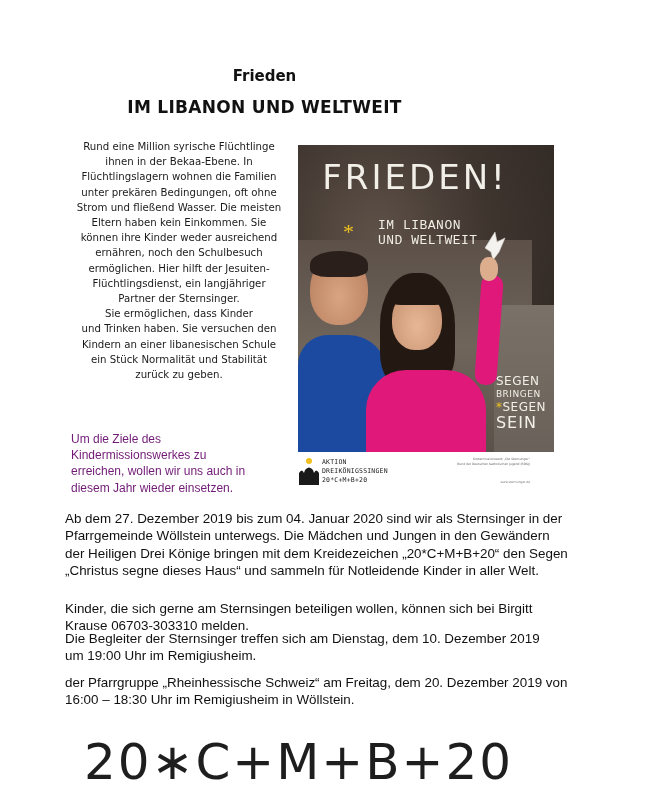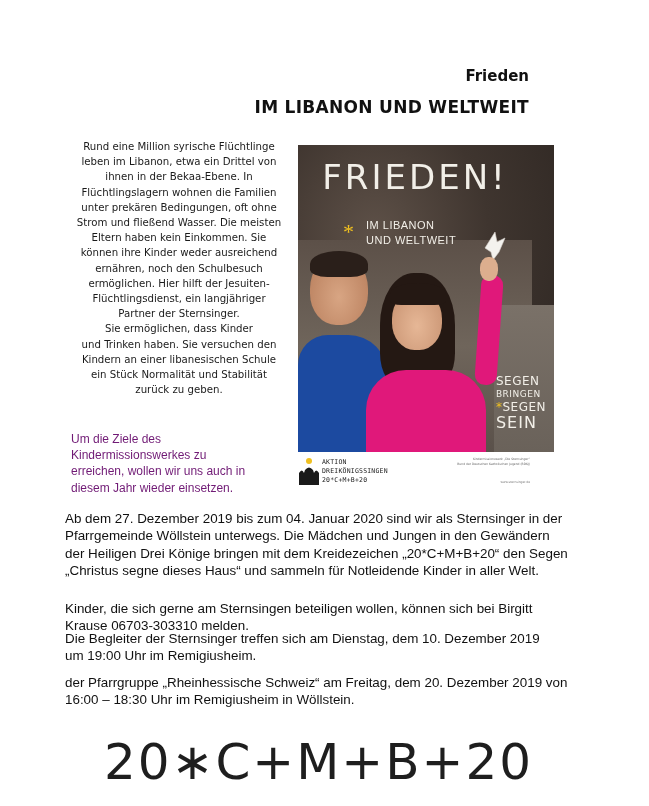--- a/index.html
+++ b/index.html
@@ -1,17 +1,17 @@
 <!DOCTYPE html>
 <html><head>
 <meta charset="utf-8">
 <style>
   html, body { margin: 0; padding: 0; background: #ffffff; }
   body { width: 649px; height: 806px; position: relative; overflow: hidden; color: #111; }
-  .title { position: absolute; left: 0; width: 529px; text-align: right;
+  .title { position: absolute; left: 0; width: 529px; text-align: center;
            font-family: "DejaVu Sans", sans-serif; font-weight: bold; color: #111; }
   .t1 { top: 67px; font-size: 15px; }
   .t2 { top: 89px; font-size: 17px; letter-spacing: 0.3px; margin-top: 8px; }
 
   .intro { position: absolute; left: 71px; top: 139px; width: 216px;
            font-family: "DejaVu Sans", sans-serif; font-size: 10.2px; line-height: 15.2px; color: #1a1a1a; }
   .intro p { margin: 0; text-align: center; }
   .goal { position: absolute; left: 71px; top: 431px; width: 216px;
           font-family: Liberation Sans, sans-serif; font-size: 12px; line-height: 16.2px; color: #701a75; }
 
@@ -19,22 +19,22 @@
   .photo { position: absolute; left: 0; top: 0; width: 256px; height: 307px; overflow: hidden;
            background: radial-gradient(ellipse at 30% 30%, #5e5148 0%, #3f352f 45%, #2b2420 100%); }
   .wall-lower { position: absolute; left: 0; top: 95px; width: 234px; height: 212px;
                 background: linear-gradient(180deg, #5c5048 0%, #6f655b 50%, #5a514a 100%); }
   .wall-right { position: absolute; right: 0; top: 160px; width: 60px; height: 147px;
                 background: linear-gradient(180deg, #7a7168, #6a625a); }
   .p-frieden { position: absolute; left: 0; width: 234px; top: 12px; text-align: center;
                font-family: "DejaVu Sans", sans-serif; font-size: 34px; letter-spacing: 3px;
                color: #f2efe8; font-weight: normal; }
   .p-star { position: absolute; left: 45px; top: 76px; color: #f0c020; font-size: 22px; line-height: 22px; }
-  .p-sub { position: absolute; left: 68px; top: 73px; font-family: Liberation Sans, sans-serif;
-           font-size: 11px; line-height: 15px; color: #f2efe8; letter-spacing: 0.5px; }
+  .p-sub { position: absolute; left: 80px; top: 73px; font-family: Liberation Mono, monospace;
+           font-size: 13px; line-height: 15px; color: #f2efe8; letter-spacing: 0.5px; }
   .dove { position: absolute; left: 183px; top: 85px; width: 26px; height: 32px; }
 
   .boy-head { position: absolute; left: 12px; top: 110px; width: 58px; height: 70px; border-radius: 48% 48% 45% 45%;
               background: radial-gradient(ellipse at 50% 60%, #d8a583 0%, #c08866 70%, #9a6a4c 100%); }
   .boy-hair { position: absolute; left: 12px; top: 106px; width: 58px; height: 26px; border-radius: 50% 50% 30% 30%; background: #2a1f1a; }
   .boy-body { position: absolute; left: 0; top: 190px; width: 90px; height: 117px; border-radius: 30px 40px 0 0; background: #1c4aa0; }
   .girl-hair { position: absolute; left: 82px; top: 128px; width: 75px; height: 115px; border-radius: 45% 45% 30% 30%; background: #241813; }
   .girl-head { position: absolute; left: 94px; top: 145px; width: 50px; height: 60px; border-radius: 48% 48% 45% 45%;
                background: radial-gradient(ellipse at 50% 60%, #e6b796 0%, #cf9b7a 70%, #a87657 100%); }
   .girl-bangs { position: absolute; left: 92px; top: 138px; width: 56px; height: 22px; border-radius: 50% 50% 20% 20%; background: #241813; }
@@ -60,33 +60,32 @@
 
   .body { position: absolute; left: 65px; width: 560px; font-family: "Liberation Sans", sans-serif;
           font-size: 13.4px; line-height: 17.4px; color: #111; margin: 0; }
   .b1 { top: 510px; }
   .b2 { top: 600px; }
   .b3 { top: 630px; }
   .b4 { top: 674px; }
 
   .chalk { position: absolute; left: 0; width: 597px; top: 732px; text-align: center;
            font-family: "DejaVu Sans", sans-serif; font-size: 50px; line-height: 60px; color: #1e1e1e;
-           letter-spacing: 2px; font-weight: normal; margin-left: 20px; }
+           letter-spacing: 2px; font-weight: normal; }
 </style>
 </head>
 <body>
 
 <div>
 
   <div class="title t1">Frieden</div>
   <div class="title t2">IM LIBANON UND WELTWEIT</div>
 
   <div class="intro">
     <p>Rund eine Million syrische Flüchtlinge</p>
-    <p>leben im Libanon, etwa ein Drittel von</p>
     <p>ihnen in der Bekaa-Ebene. In</p>
     <p>Flüchtlingslagern wohnen die Familien</p>
     <p>unter prekären Bedingungen, oft ohne</p>
     <p>Strom und fließend Wasser. Die meisten</p>
     <p>Eltern haben kein Einkommen. Sie</p>
     <p>können ihre Kinder weder ausreichend</p>
     <p>ernähren, noch den Schulbesuch</p>
     <p>ermöglichen. Hier hilft der Jesuiten-</p>
     <p>Flüchtlingsdienst, ein langjähriger</p>
     <p>Partner der Sternsinger.</p>

